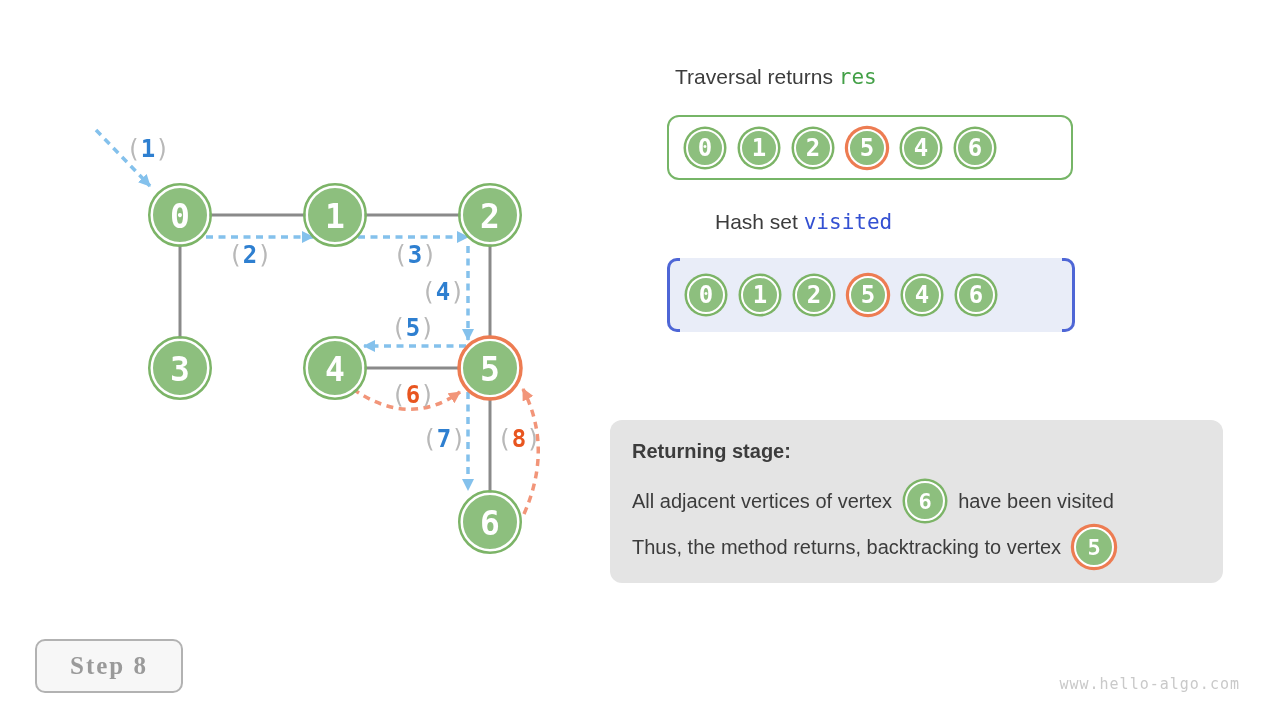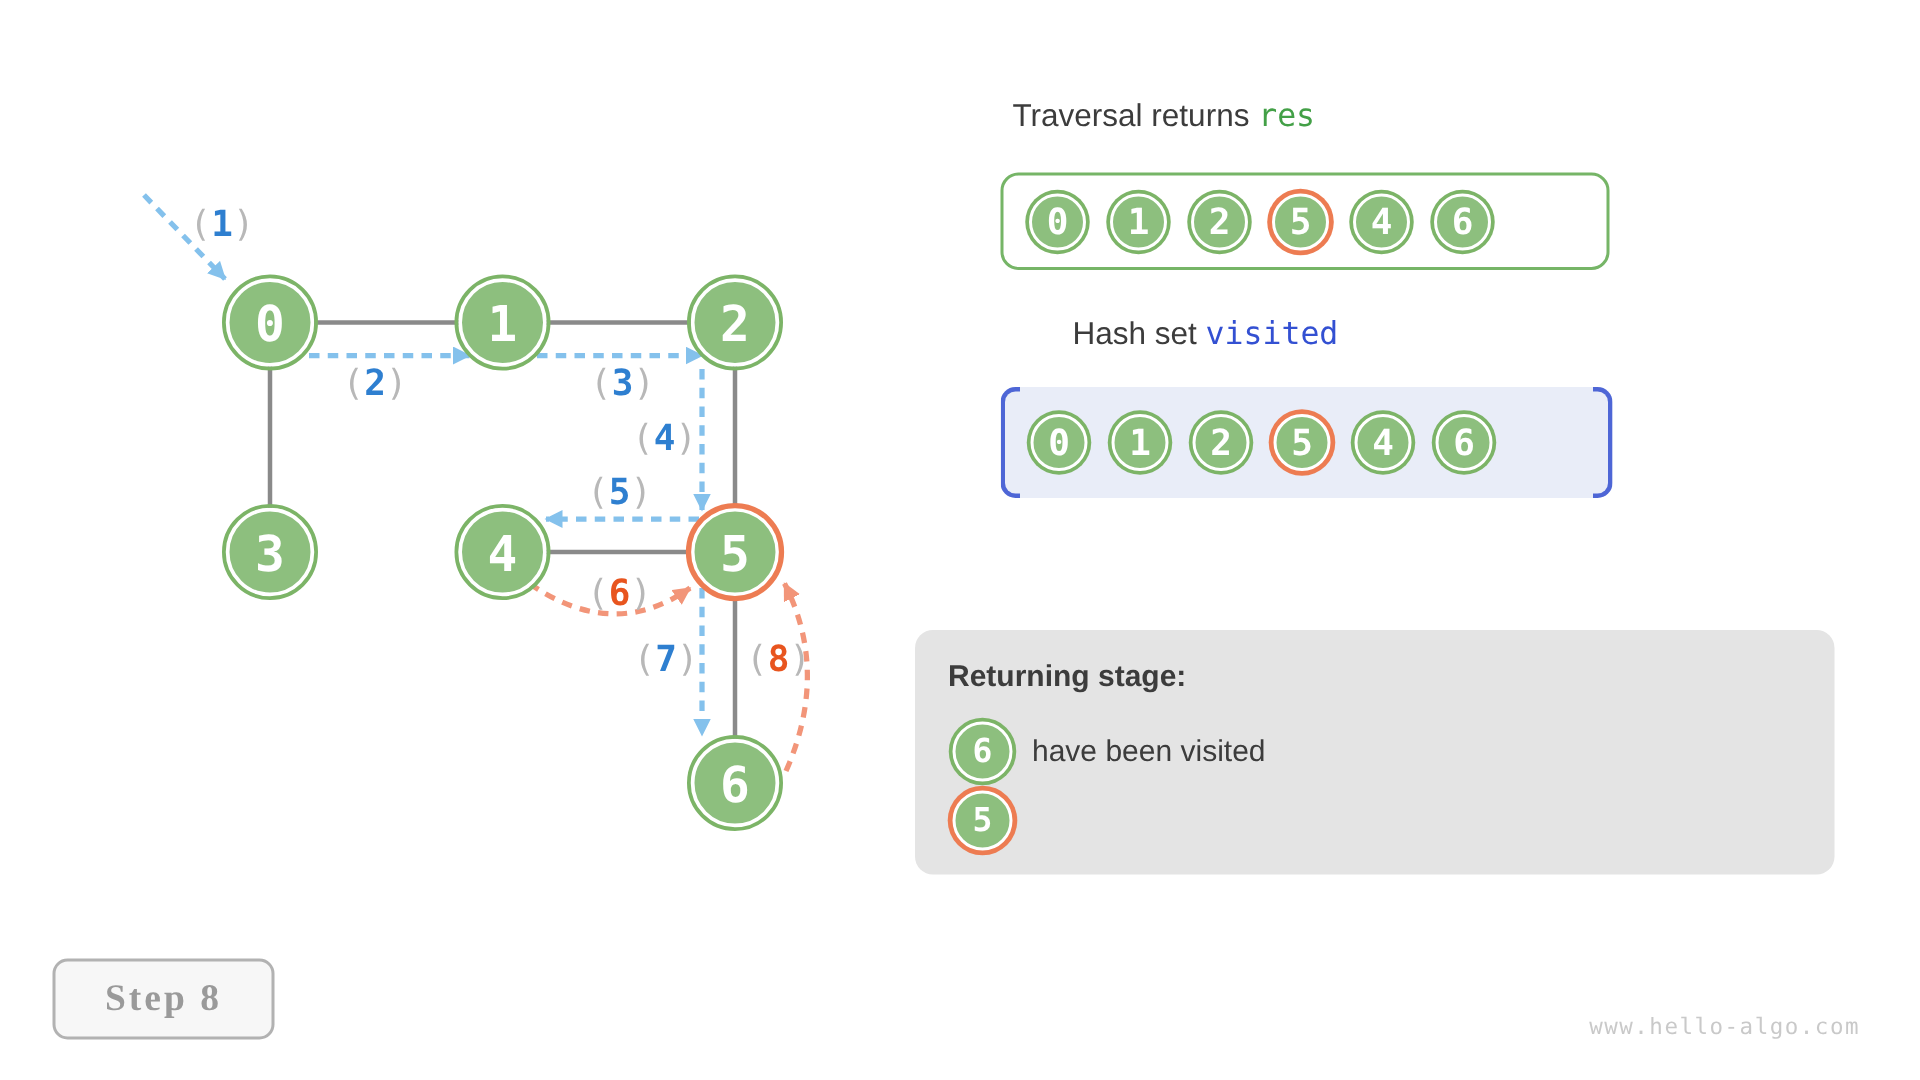--- a/index.html
+++ b/index.html
@@ -175,23 +175,25 @@
     <div class="seq-circle">1</div>
     <div class="seq-circle">2</div>
     <div class="seq-circle hl">5</div>
     <div class="seq-circle">4</div>
     <div class="seq-circle">6</div>
   </div>
 
 <div id="info-box">
   <div id="info-title">Returning stage:</div>
   <div class="info-line" id="info-line-1">
+    <span>All adjacent vertices of vertex</span>
     <span class="inline-circle" id="inline-circle-0">6</span>
     <span>have been visited</span>
   </div>
   <div class="info-line" id="info-line-2">
+    <span>Thus, the method returns, backtracking to vertex</span>
     <span class="inline-circle hl" id="inline-circle-1">5</span>
     <span></span>
   </div>
 </div>
 
 <div id="step-badge">Step 8</div>
 <div id="watermark">www.hello-algo.com</div>
 
 </body></html>

